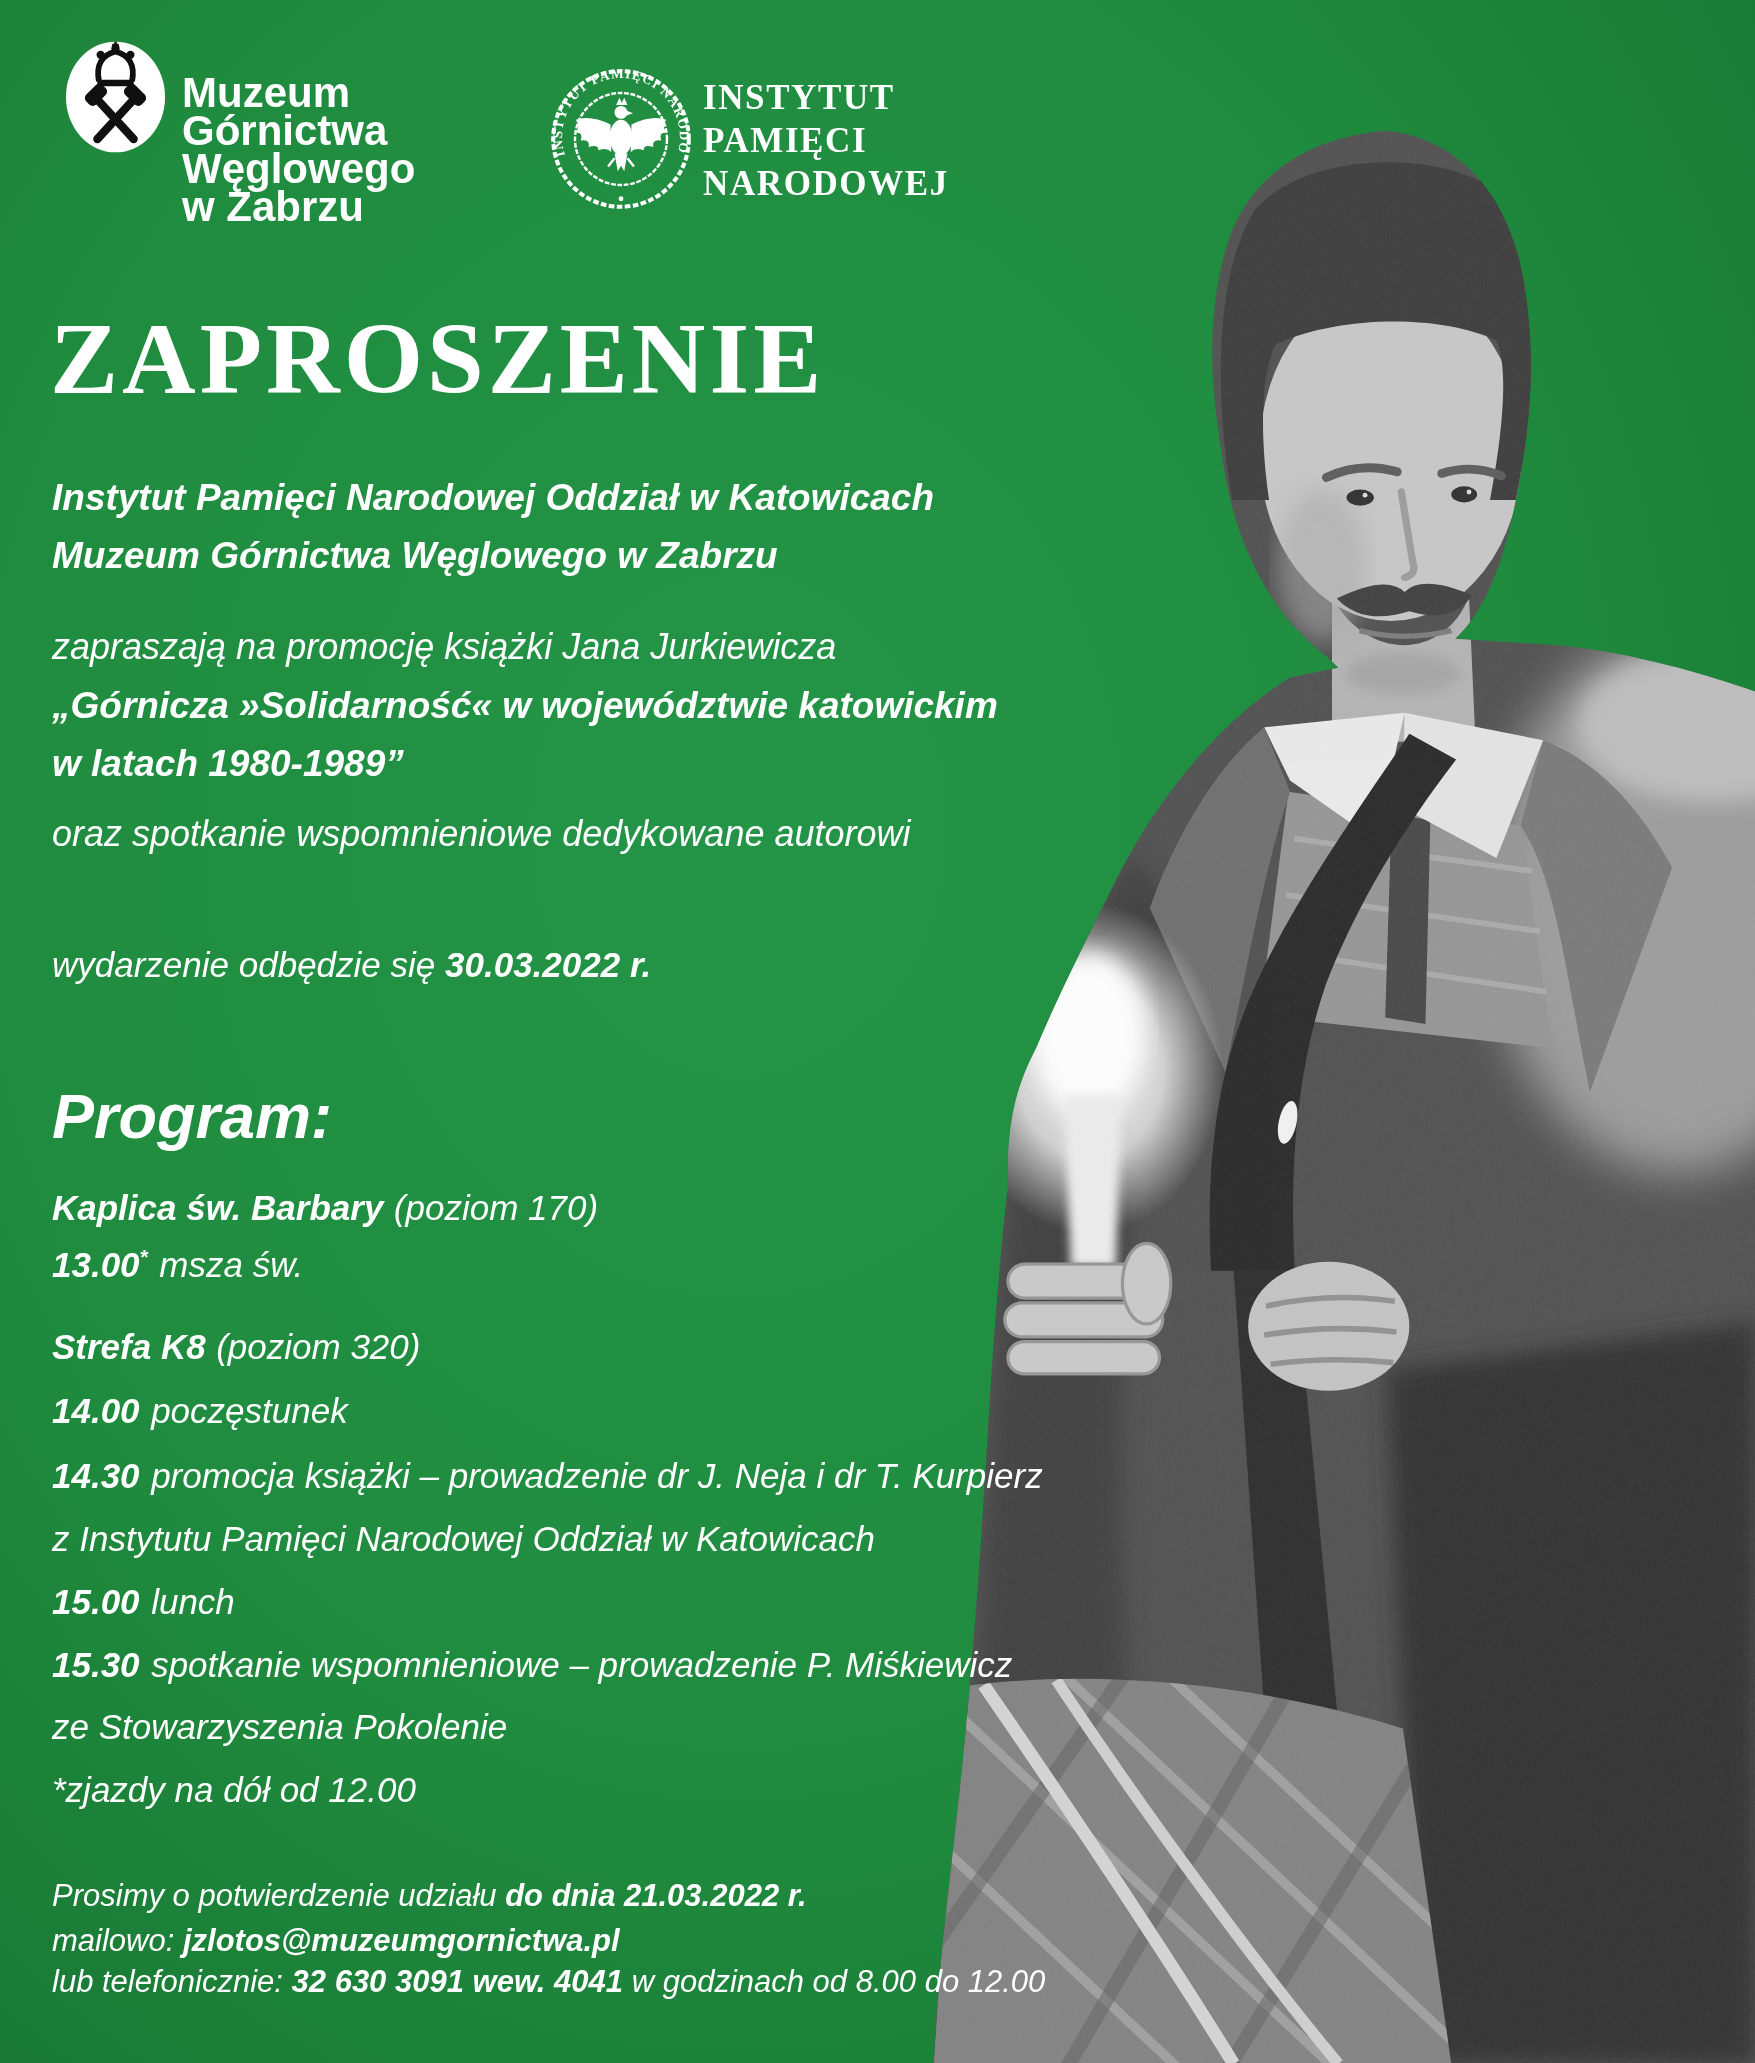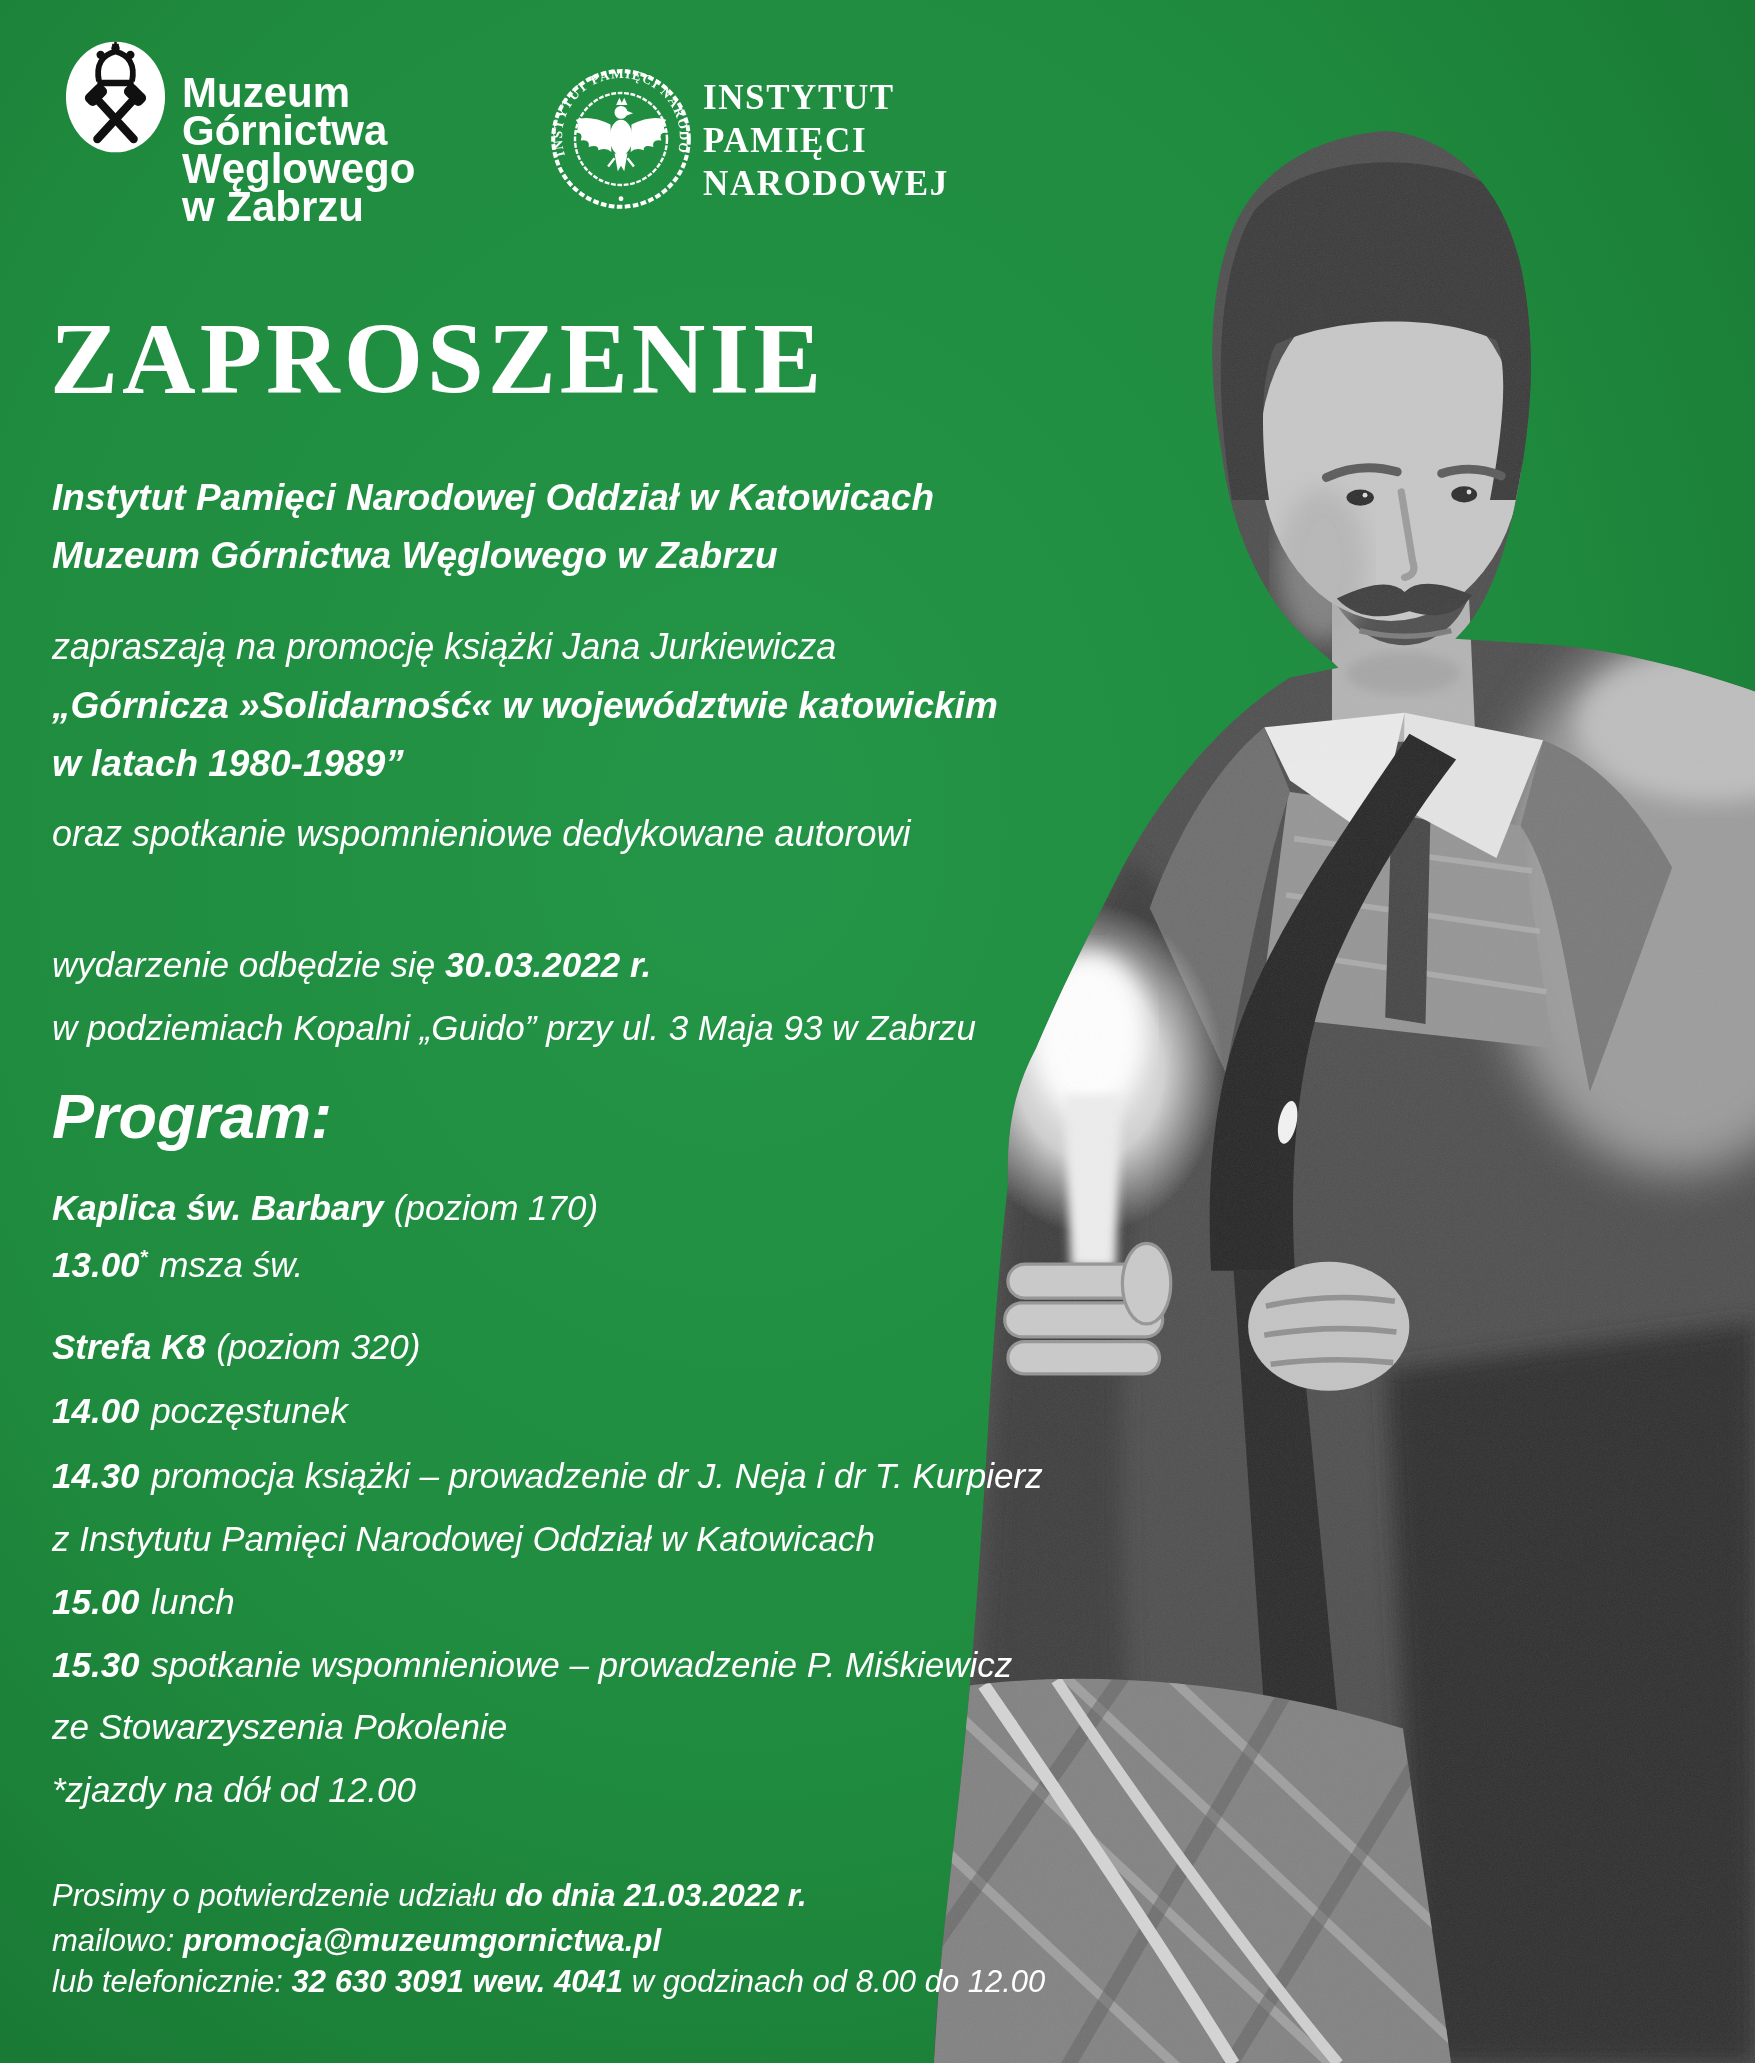--- a/index.html
+++ b/index.html
@@ -197,21 +197,20 @@
   <div class="abs ser org" style="top:535px;left:52px;">Muzeum Górnictwa Węglowego w Zabrzu</div>
 
   <div class="abs ser inv" style="top:626px;left:52px;">zapraszają na promocję książki Jana Jurkiewicza</div>
   <div class="abs ser inv b" style="top:685px;left:52px;font-size:37px;">„Górnicza »Solidarność« w województwie katowickim</div>
   <div class="abs ser inv b" style="top:743px;left:52px;font-size:37px;">w latach 1980-1989”</div>
   <div class="abs ser inv" style="top:813px;left:52px;">oraz spotkanie wspomnieniowe dedykowane autorowi</div>
 
   <div class="abs ser ev" style="top:924px;left:52px;">
     <span>wydarzenie odbędzie się </span><span class="b">30.03.2022 r.</span>
   </div>
-  <div class="abs ser ev" style="top:987px;left:52px;">w podziemiach Kopalni „Guido” przy ul. 3 Maja 93 w Zabrzu</div>
 
   <div class="abs ser prog-h" style="top:1080px;left:52px;">Program:</div>
 
   <div class="abs ser prog" style="top:1188px;left:52px;">
     <span class="b">Kaplica św. Barbary</span><span class="lvl">(poziom 170)</span>
   </div>
   <div class="abs ser prog" style="top:1245px;left:52px;">
     <span class="b" style="font-style:italic;">13.00</span><sup class="star">*</sup><span class="desc">msza św.</span>
   </div>
 
@@ -231,20 +230,20 @@
   <div class="abs ser prog" style="top:1645px;left:52px;">
     <span class="b">15.30</span><span class="desc">spotkanie wspomnieniowe – prowadzenie P. Miśkiewicz</span>
   </div>
   <div class="abs ser prog" style="top:1707px;left:52px;">ze Stowarzyszenia Pokolenie</div>
   <div class="abs ser prog" style="top:1770px;left:52px;">*zjazdy na dół od 12.00</div>
 
   <div class="abs ser rsvp" style="top:1878px;left:52px;">
     <span>Prosimy o potwierdzenie udziału </span><span class="b">do dnia 21.03.2022 r.</span>
   </div>
   <div class="abs ser rsvp" style="top:1923px;left:52px;">
-    <span>mailowo: </span><span class="b">promocja@muzeumgornictwa.pl</span>
+    <span>mailowo: </span><span class="b">jzlotos@muzeumgornictwa.pl</span>
   </div>
   <div class="abs ser rsvp" style="top:1964px;left:52px;">
     <span>lub telefonicznie: </span><span class="b">32 630 3091 wew. 4041</span><span> w godzinach od 8.00 do 12.00</span>
   </div>
 
 </div>
 
 
 </body></html>

